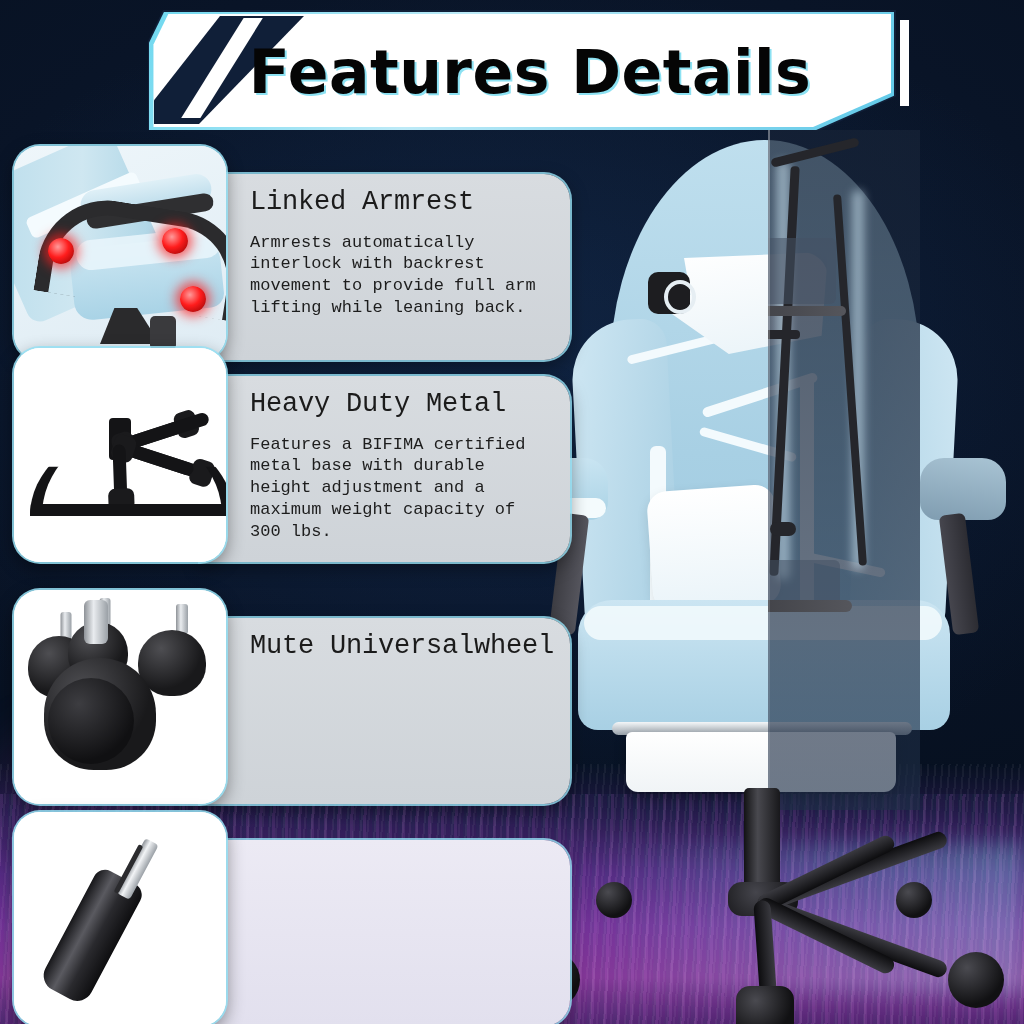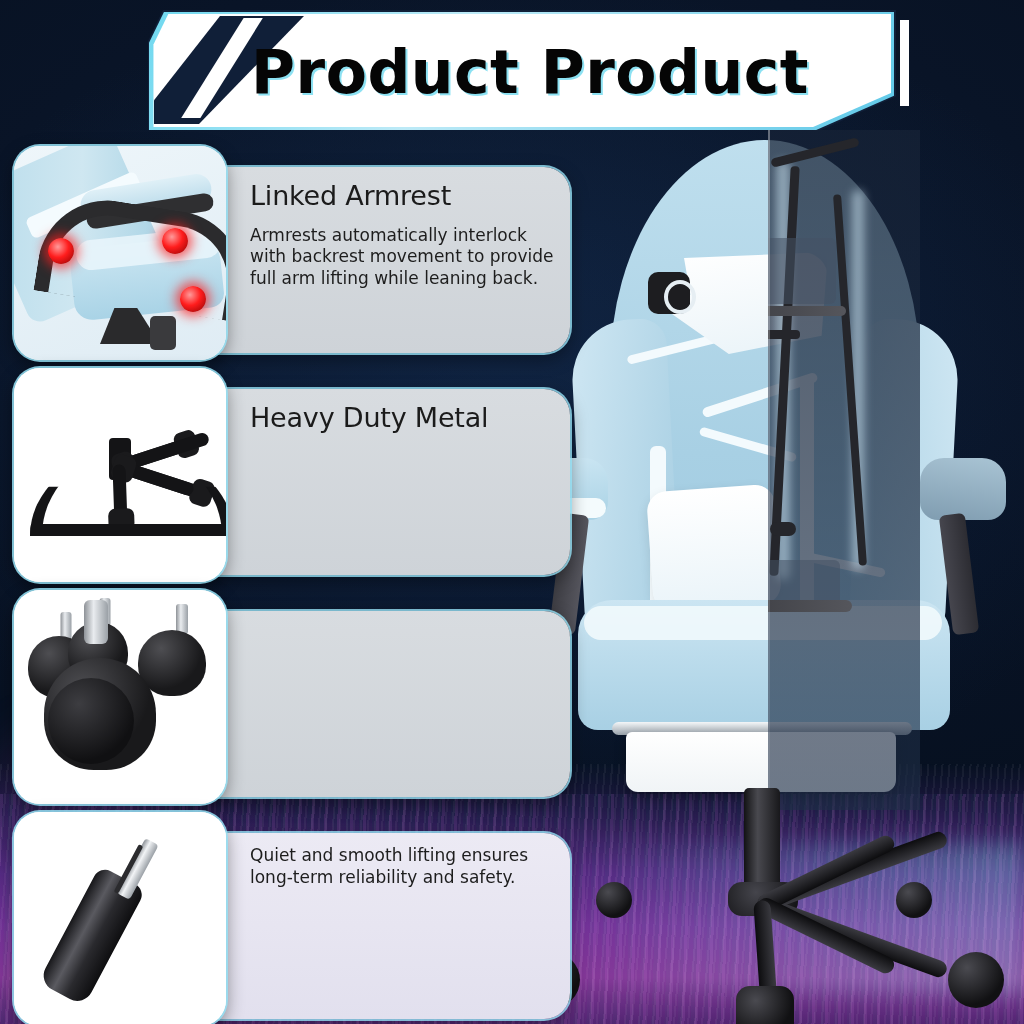--- a/index.html
+++ b/index.html
@@ -57,21 +57,21 @@
       background:#ffffff;
       clip-path:polygon(58% 0%, 74% 0%, 22% 100%, 6% 100%);}
   .banner-edge{position:absolute;left:760px;top:12px;width:9px;height:86px;background:#ffffff;}
   .banner-title{position:absolute;left:0;top:0;width:762px;height:128px;
       display:flex;align-items:center;justify-content:center;
       font-size:60px;font-weight:bold;color:#050505;letter-spacing:.5px;
       text-shadow:2px 2px 0 rgba(120,220,240,.85);
       padding-left:18px;box-sizing:border-box;}
 
   
-  .card{position:absolute;display:flex;align-items:center;}
+  .card{position:absolute;display:flex;align-items:flex-end;font-family:Liberation Mono, monospace;}
   .card-pic{position:relative;width:212px;height:214px;border-radius:26px;
       background:#ffffff;overflow:hidden;
       box-shadow:0 0 0 2px rgba(150,225,245,.85), 0 6px 18px rgba(0,0,0,.45);
       flex:0 0 auto;z-index:3;}
   .card-panel{position:relative;margin-left:-26px;margin-top:14px;
       width:370px;height:186px;border-radius:0 26px 26px 0;
       background:linear-gradient(180deg,#d8dce0,#ced3d8);
       box-shadow:0 0 0 2px rgba(150,225,245,.8), 0 6px 18px rgba(0,0,0,.4);
       padding:12px 14px 12px 50px;box-sizing:border-box;z-index:2;}
   .card-panel.light{background:linear-gradient(180deg,#eceaf4,#e2e0ee);}
@@ -213,21 +213,21 @@
   <div class="bg-floor2"></div>
   <div class="bg-floor3"></div>
 
   <div class="banner-wrap">
     <div class="banner-outline"></div>
     <div class="banner-cyan"></div>
     <div class="banner-white"></div>
     <div class="banner-slash"></div>
     <div class="banner-slash2"></div>
     <div class="banner-edge"></div>
-    <div class="banner-title">Product Product</div>
+    <div class="banner-title">Features Details</div>
   </div>
 
   <div class="chair">
     <div class="ch-back"></div>
     <div class="ch-wing-l"></div>
     <div class="ch-wing-r"></div>
 
     <div class="ch-stripe" style="left:150px;top:306px;width:16px;height:200px;"></div>
     <div class="ch-stripe" style="left:300px;top:236px;width:14px;height:270px;"></div>
     <div class="ch-stripe" style="left:200px;top:250px;width:120px;height:10px;transform:rotate(-18deg);"></div>
@@ -299,35 +299,36 @@
         <div class="dot" style="left:148px;top:82px;"></div>
         <div class="dot" style="left:166px;top:140px;"></div>
       </div>
     </div>
     <div class="card-panel">
       <div class="card-title">Linked Armrest</div>
       <div class="card-desc">Armrests automatically interlock with backrest movement to provide full arm lifting while leaning back.</div>
     </div>
   </div>
 
-  <div class="card" style="left:14px;top:368px;">
+  <div class="card" style="left:14px;top:348px;">
     <div class="card-pic">
       <div class="pic-inner">
         <div class="c2-bg"></div>
         <div class="c2-hub"></div>
         <div class="leg" style="transform:rotate(18deg);"></div>
         <div class="leg" style="transform:rotate(-18deg);width:80px;"></div>
         <div class="leg" style="transform:rotate(162deg);transform-origin:94px 50%;left:11px;"></div>
         <div class="leg" style="transform:rotate(198deg);transform-origin:78px 50%;left:27px;width:80px;"></div>
         <div class="leg" style="transform:rotate(88deg);width:62px;"></div>
         <div class="c2-arc"></div>
       </div>
     </div>
     <div class="card-panel">
       <div class="card-title">Heavy Duty Metal</div>
+      <div class="card-desc">Features a BIFIMA certified metal base with durable height adjustment and a maximum weight capacity of 300 lbs.</div>
     </div>
   </div>
 
   <div class="card" style="left:14px;top:590px;">
     <div class="card-pic">
       <div class="pic-inner">
         <div class="c3-bg"></div>
         <div class="caster" style="left:14px;top:22px;width:76px;height:92px;">
           <div class="stem" style="top:0;width:11px;height:28px;"></div>
           <div class="body" style="top:24px;width:62px;height:62px;"></div>
@@ -343,30 +344,30 @@
         <div class="caster" style="left:62px;top:10px;width:40px;height:56px;">
           <div class="stem" style="top:0;width:24px;height:44px;border-radius:6px;"></div>
         </div>
         <div class="caster" style="left:30px;top:58px;width:120px;height:130px;">
           <div class="body" style="top:10px;width:112px;height:112px;border-radius:52% 52% 46% 46%;"></div>
           <div class="tread" style="left:4px;top:30px;width:86px;height:86px;"></div>
         </div>
       </div>
     </div>
     <div class="card-panel">
+      <div class="card-title card-title">Mute Universalwheel</div>
     </div>
   </div>
 
   <div class="card" style="left:14px;top:812px;">
     <div class="card-pic">
       <div class="pic-inner">
         <div class="c4-bg"></div>
         <div class="c4-rod"></div>
         <div class="c4-shaft"></div>
         <div class="c4-pin"></div>
       </div>
     </div>
     <div class="card-panel light">
-      <div class="card-desc">Quiet and smooth lifting ensures long-term reliability and safety.</div>
     </div>
   </div>
 
 </div>
 
 </body></html>

